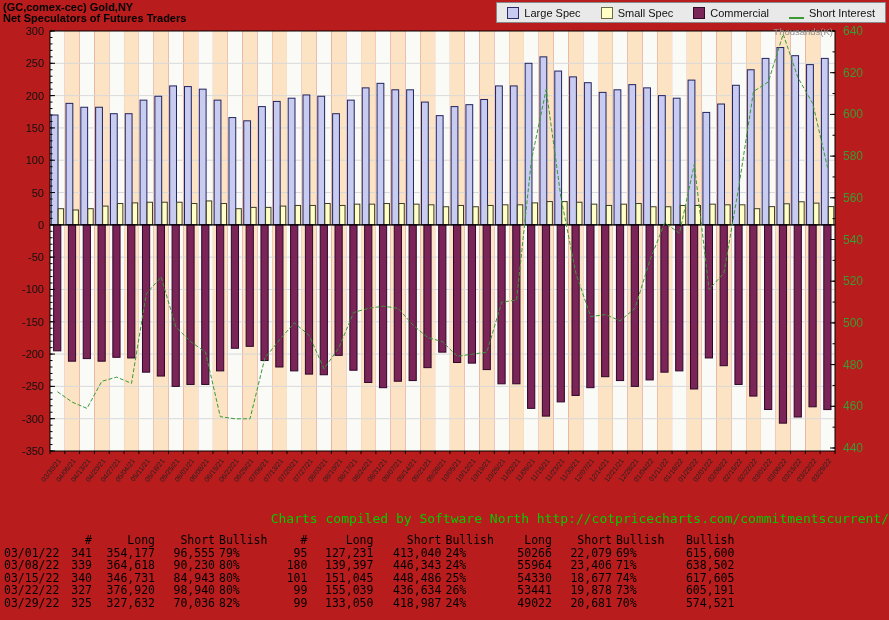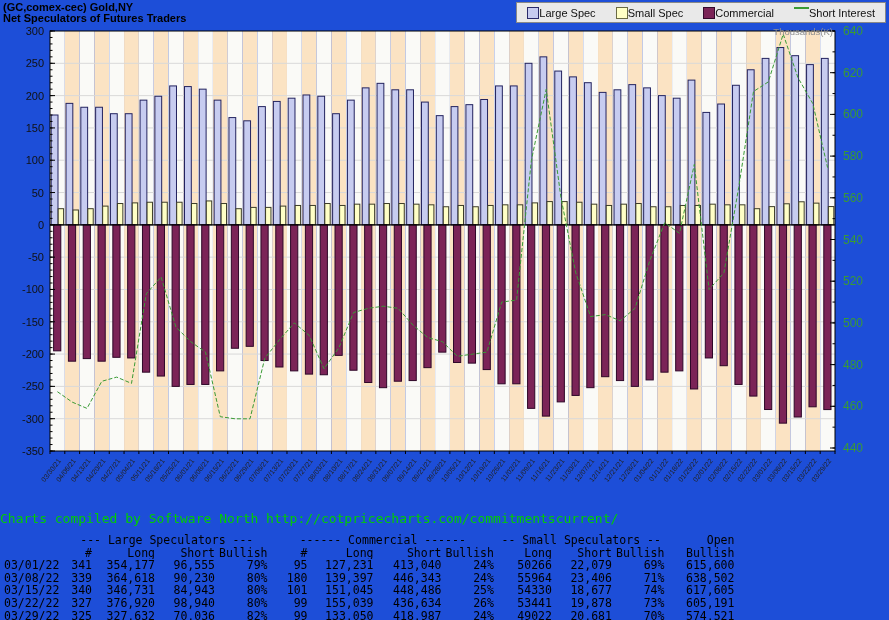--- a/index.html
+++ b/index.html
@@ -1,34 +1,34 @@
 <!DOCTYPE html>
 <html><head>
 <meta charset="utf-8">
 <style>
   html,body{margin:0;padding:0;background:#fff;}
-  #page{position:relative;width:889px;height:620px;background:#1d4ed8;overflow:hidden;
+  #page{position:relative;width:889px;height:620px;background:#b91c1c;overflow:hidden;
         font-family:"Liberation Sans",sans-serif;}
   #title-block{position:absolute;left:3px;top:2px;line-height:11px;}
   #title-block div{font-size:11px;font-weight:bold;color:#000;letter-spacing:0;}
   #legend-box{position:absolute;top:2px;right:3px;height:15px;display:flex;align-items:center;
         gap:20px;background:#e9e9e9;border:1px solid #888;padding:2px 10px;font-size:11px;color:#111;}
-  .legend-item{display:flex;align-items:flex-start;white-space:nowrap;}
+  .legend-item{display:flex;align-items:flex-end;gap:5px;white-space:nowrap;}
   .swatch-box{width:10px;height:10px;border:1px solid #555;display:inline-block;}
   .swatch-line{width:15px;height:0;border-top:2px solid #3a9b35;display:inline-block;}
   #chart-svg{position:absolute;left:0;top:26px;}
-  #footer-credit{position:absolute;left:0;top:511px;width:100%;text-align:left;
+  #footer-credit{position:absolute;left:0;top:511px;width:100%;text-align:right;
         color:#00ce00;font-family:"DejaVu Sans Mono",monospace;font-size:13px;}
   #table-wrap{position:absolute;left:2px;top:534px;}
   #table-wrap table{border-collapse:collapse;table-layout:fixed;
         font-family:"DejaVu Sans Mono",monospace;font-size:11.5px;color:#000;}
   #table-wrap td{padding:0 2px;line-height:12.6px;white-space:nowrap;overflow:hidden;}
   td.num{text-align:right;}
   td.ctr{text-align:center;}
-  td.pct{text-align:right;padding-right:12px;}
+  td.pct{padding-right:12px;}
 </style>
 </head>
 <body>
 
 <div id="page">
 
   <div id="title-block">
     <div>(GC,comex-cec) Gold,NY</div>
     <div>Net Speculators of Futures Traders</div>
   </div>
@@ -541,27 +541,20 @@
           <col style="width: 68px;">
           <col style="width: 40px;">
           <col style="width: 58px;">
           <col style="width: 60px;">
           <col style="width: 44px;">
           <col style="width: 70px;">
         </colgroup>
         <tbody>
           <tr>
             <td colspan="1"></td>
-            <td class="ctr" colspan="4">--- Large Speculators ---</td>
-            <td class="ctr" colspan="4">------ Commercial ------</td>
-            <td class="ctr" colspan="3">-- Small Speculators --</td>
-            <td class="num" colspan="1">Open</td>
-          </tr>
-          <tr>
-            <td colspan="1"></td>
             <td class="num" colspan="1">#</td>
             <td class="num" colspan="1">Long</td>
             <td class="num" colspan="1">Short</td>
             <td class="num" colspan="1">Bullish</td>
             <td class="num" colspan="1">#</td>
             <td class="num" colspan="1">Long</td>
             <td class="num" colspan="1">Short</td>
             <td class="num" colspan="1">Bullish</td>
             <td class="num" colspan="1">Long</td>
             <td class="num" colspan="1">Short</td>

